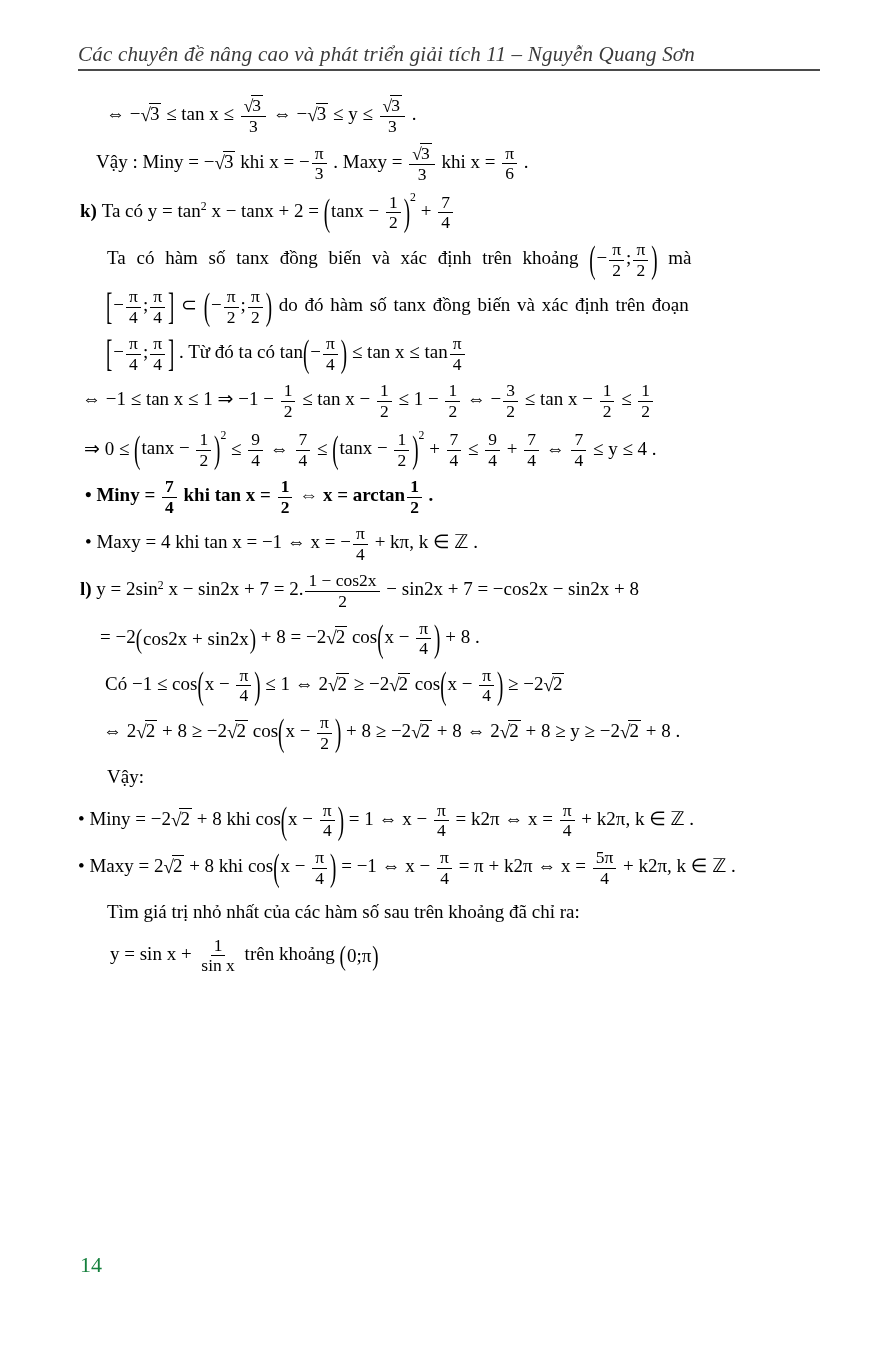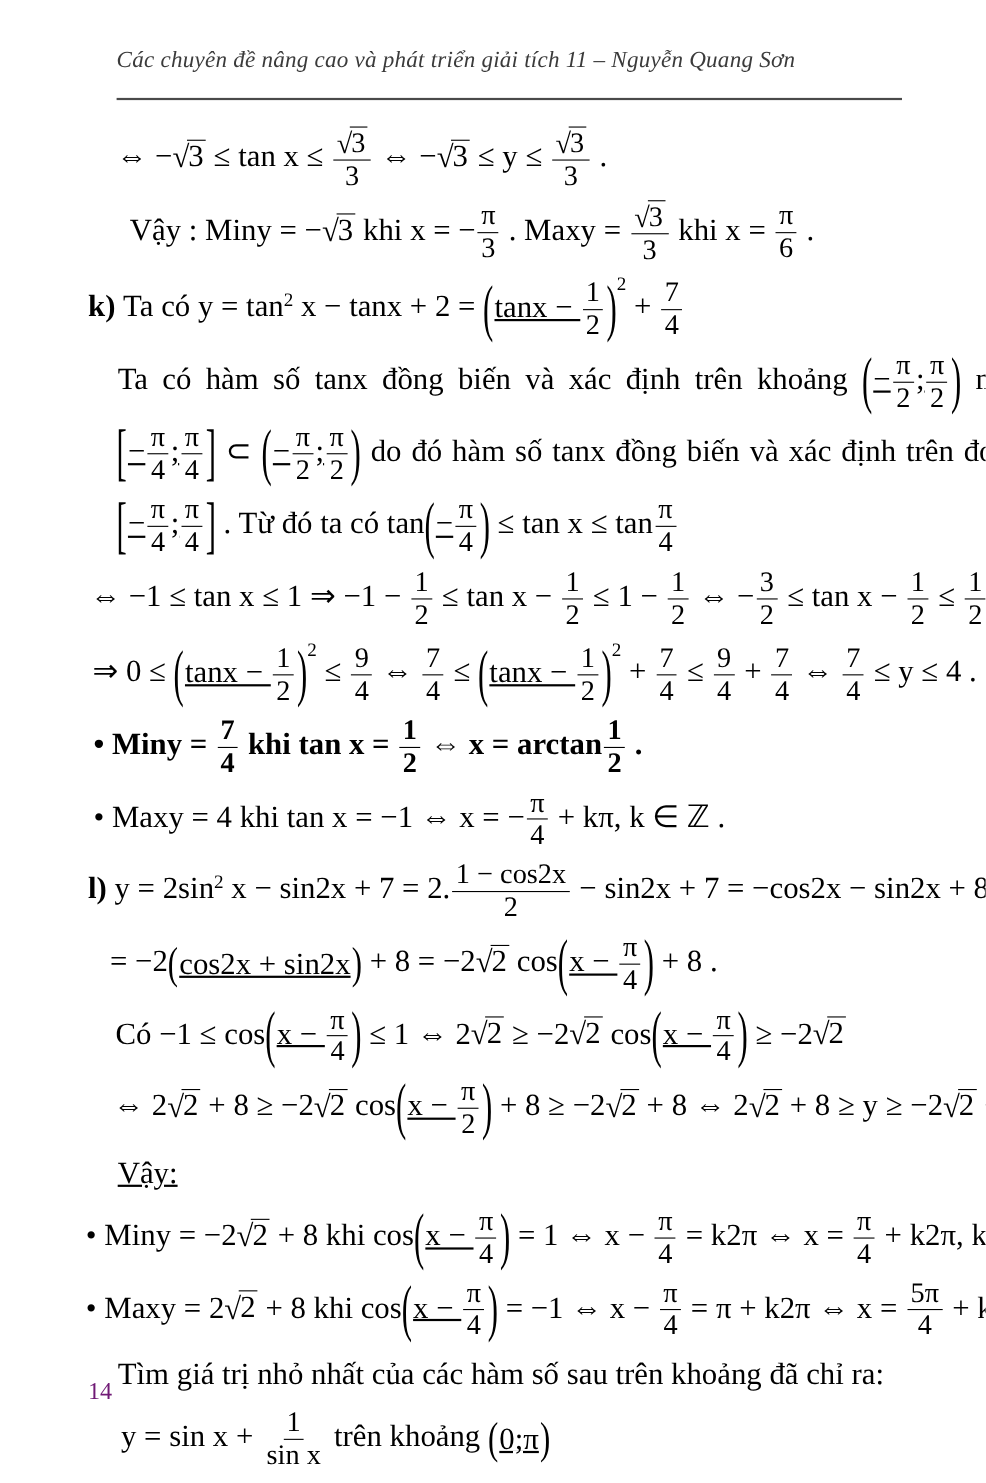--- a/index.html
+++ b/index.html
@@ -1,63 +1,63 @@
 <!DOCTYPE html>
 <html><head>
 <meta charset="utf-8">
 <style>
   html,body{margin:0;padding:0;}
   body{
     width:896px;height:1348px;overflow:hidden;background:#ffffff;
     font-family:"Liberation Serif", serif;color:#000000;position:relative;
   }
   .page{padding:42px 76px 0 78px;}
-  .header{padding-bottom:22px;border-bottom:2px solid #4a4a4a;margin-left:28px;}
+  .header{padding-bottom:2px;border-bottom:2px solid #4a4a4a;}
   .header-title{font-style:italic;font-size:21px;color:#3b3b3b;letter-spacing:0.2px;}
-  .content{margin-top:24px;font-size:28px;line-height:1.25;}
+  .content{margin-top:24px;font-size:19px;line-height:1.25;}
   .line{margin:7px 0;white-space:nowrap;}
   .line.plain{margin:12px 0;}
   .bold{font-weight:bold;}
   
   .frac{
     display:inline-flex;flex-direction:column;align-items:center;
     vertical-align:middle;font-size:0.92em;line-height:1.12;margin:0 2px;text-align:center;
   }
   .num{border-bottom:1.4px solid currentColor;padding:0 3px;}
   .den{padding:0 3px;}
   
   .sqrt{white-space:nowrap;display:inline-block;}
   .rad{display:inline-block;position:relative;top:0.04em;}
   .radi{display:inline-block;border-top:1.4px solid currentColor;line-height:1.08;margin-left:-2px;padding:0 2px 0 1px;}
   
   .grp{display:inline-flex;align-items:center;vertical-align:middle;}
-  .grpc{display:inline;padding:0 1px;text-decoration:underline;}
+  .grpc{display:inline;padding:0 1px;}
   .big{display:inline-block;transform:scaleY(1.45);transform-origin:center;}
   .big.tall{transform:scaleY(2.05);}
   
   .sup{font-size:0.62em;vertical-align:0.55em;}
   .ps{font-size:0.62em;vertical-align:1.35em;}
-  .page-number{position:absolute;left:80px;top:1252px;font-size:22px;color:#701a75;}
+  .page-number{position:absolute;left:80px;top:1252px;font-size:22px;color:#15803d;}
 </style>
 </head>
 <body>
 
 <div class="page">
   <div class="header">
     <span class="header-title">Các chuyên đề nâng cao và phát triển giải tích 11 – Nguyễn Quang Sơn</span>
   </div>
   <div class="content">
       <div class="line" style="margin-left: 28px;">⇔ −<span class="sqrt"><span class="rad">√</span><span class="radi">3</span></span> ≤ tan x ≤ <span class="frac">
           <span class="num"><span class="sqrt"><span class="rad">√</span><span class="radi">3</span></span></span>
           <span class="den">3</span>
         </span> ⇔ −<span class="sqrt"><span class="rad">√</span><span class="radi">3</span></span> ≤ y ≤ <span class="frac">
           <span class="num"><span class="sqrt"><span class="rad">√</span><span class="radi">3</span></span></span>
           <span class="den">3</span>
         </span> .</div>
-      <div class="line" style="margin-left: 40px;">Vậy :  Miny = −<span class="sqrt"><span class="rad">√</span><span class="radi">3</span></span>  khi  x = −<span class="frac">
+      <div class="line" style="margin-left: 18px;">Vậy :  Miny = −<span class="sqrt"><span class="rad">√</span><span class="radi">3</span></span>  khi  x = −<span class="frac">
           <span class="num">π</span>
           <span class="den">3</span>
         </span> .  Maxy = <span class="frac">
           <span class="num"><span class="sqrt"><span class="rad">√</span><span class="radi">3</span></span></span>
           <span class="den">3</span>
         </span>  khi  x = <span class="frac">
           <span class="num">π</span>
           <span class="den">6</span>
         </span> .</div>
       <div class="line" style="margin-left: 2px;"><span class="bold">k) </span>Ta có  y = tan<span class="sup">2</span> x − tanx + 2 = <span class="grp">
@@ -222,21 +222,21 @@
           <span class="big tall">)</span>
         </span> ≥ −2<span class="sqrt"><span class="rad">√</span><span class="radi">2</span></span></div>
       <div class="line" style="margin-left: 25px;">⇔ 2<span class="sqrt"><span class="rad">√</span><span class="radi">2</span></span> + 8 ≥ −2<span class="sqrt"><span class="rad">√</span><span class="radi">2</span></span> cos<span class="grp">
           <span class="big tall">(</span>
           <span class="grpc">x − <span class="frac">
               <span class="num">π</span>
               <span class="den">2</span>
             </span></span>
           <span class="big tall">)</span>
         </span> + 8 ≥ −2<span class="sqrt"><span class="rad">√</span><span class="radi">2</span></span> + 8 ⇔ 2<span class="sqrt"><span class="rad">√</span><span class="radi">2</span></span> + 8 ≥ y ≥ −2<span class="sqrt"><span class="rad">√</span><span class="radi">2</span></span> + 8 .</div>
-      <div class="line plain" style="margin-left: 29px; text-decoration: underline;">Vậy:</div>
+      <div class="line plain" style="margin-left: 29px;">Vậy:</div>
       <div class="line">• Miny = −2<span class="sqrt"><span class="rad">√</span><span class="radi">2</span></span> + 8  khi  cos<span class="grp">
           <span class="big tall">(</span>
           <span class="grpc">x − <span class="frac">
               <span class="num">π</span>
               <span class="den">4</span>
             </span></span>
           <span class="big tall">)</span>
         </span> = 1 ⇔ x − <span class="frac">
           <span class="num">π</span>
           <span class="den">4</span>

